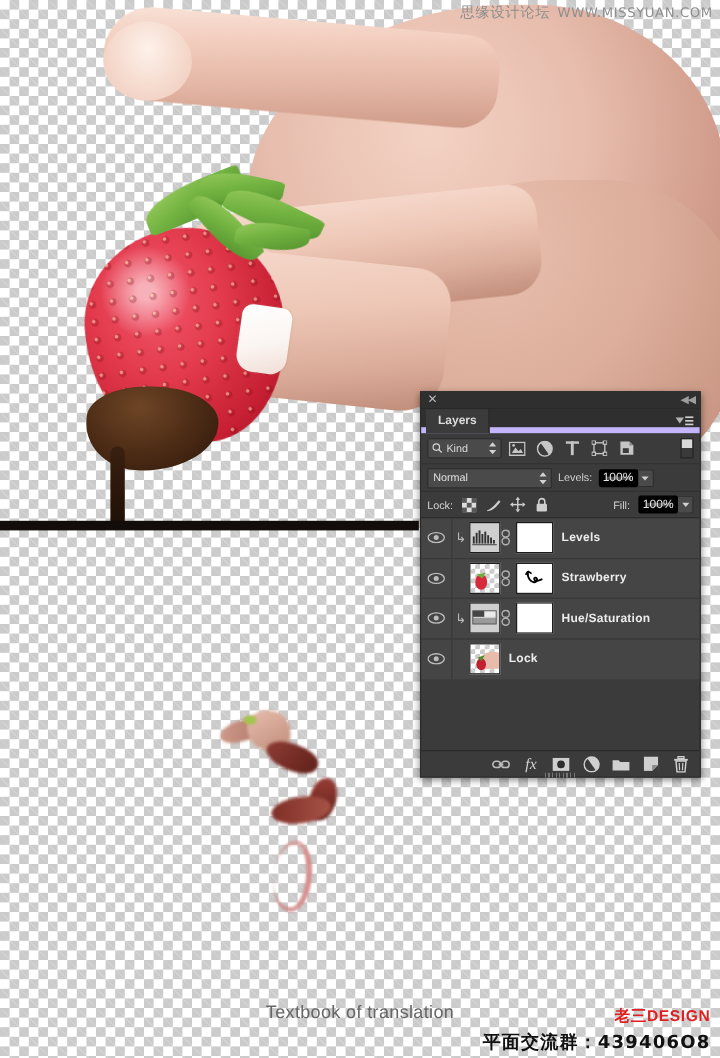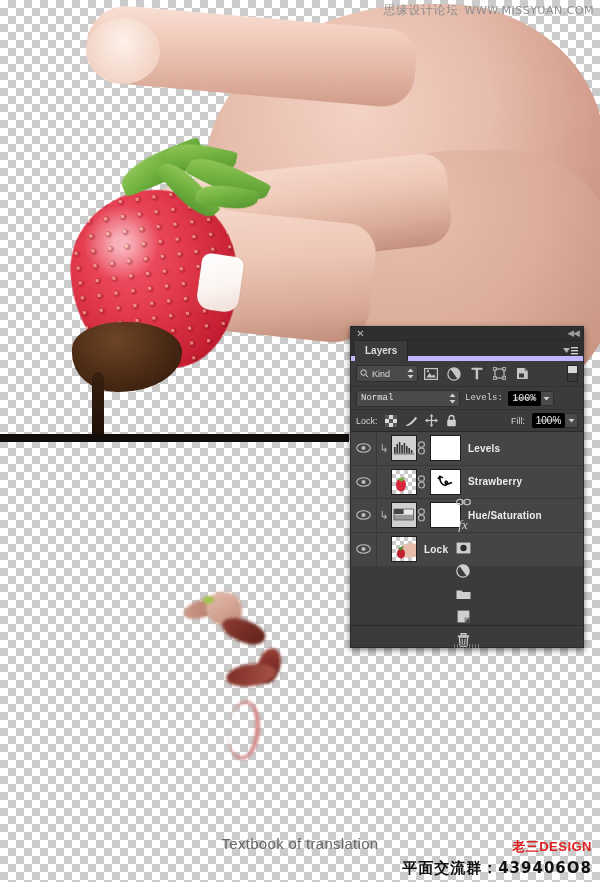--- a/index.html
+++ b/index.html
@@ -244,21 +244,21 @@
   }
   #filter-toggle {
     margin-left: auto; width: 11px; height: 17px;
     background: linear-gradient(#d8d8d8 0 48%, #3a3a3a 48% 100%);
     border: 1px solid #252525;
   }
 
   
   #blend-row {
     height: 23px; display: flex; align-items: center; padding: 0 5px;
-    background: #3b3b3b; border-bottom: 1px solid #313131; gap: 5px; font-family: Liberation Mono, monospace;
+    background: #3b3b3b; border-bottom: 1px solid #313131; gap: 5px;
   }
   #blend-select {
     width: 104px; height: 17px; background: #4a4a4a; border: 1px solid #2e2e2e;
     border-radius: 2px; display: flex; align-items: center;
     padding: 0 4px; font-size: 9px; color: #e0e0e0; position: relative;
   }
   .lbl { font-size: 9px; color: #d2d2d2; }
   .numfield {
     background: #4a4a4a; border: 6px solid #000000; border-radius: 2px;
     height: 15px; width: 33px; font-size: 10px; color: #e6e6e6;
@@ -312,21 +312,20 @@
     letter-spacing: .2px;
   }
   .layer-name.underline { }
 
   
   #panel-footer {
     position: absolute; left: 0; right: 0; bottom: 0; height: 22px;
     background: #3b3b3b; border-top: 1px solid #2a2a2a;
     display: flex; align-items: center; justify-content: flex-end; gap: 10px;
     padding: 0 8px 0 0;
-    flex-direction: column;
   }
   .foot-ico { width: 15px; height: 15px; display:flex; align-items:center; justify-content:center; color:#c2c2c2; }
   #grip {
     position: absolute; left: 50%; transform: translateX(-50%); bottom: -1px;
     width: 26px; height: 4px;
     background-image: repeating-linear-gradient(90deg,#777 0 1px, transparent 1px 3px);
   }
   svg { display: block; }
 </style>
 </head>

